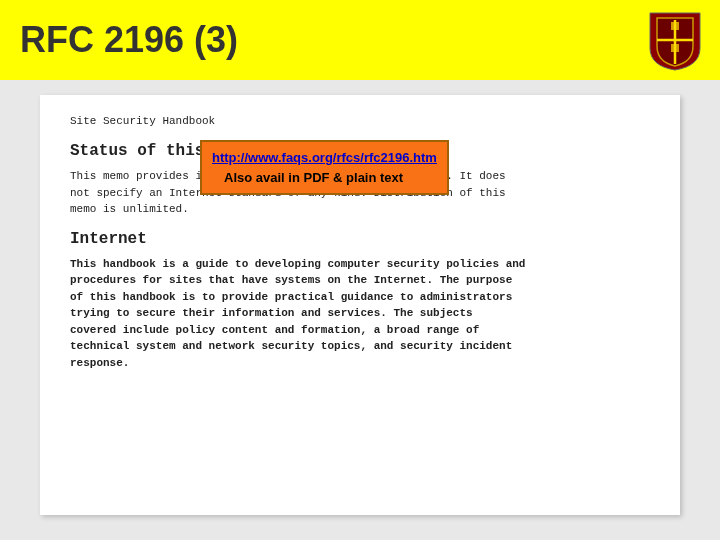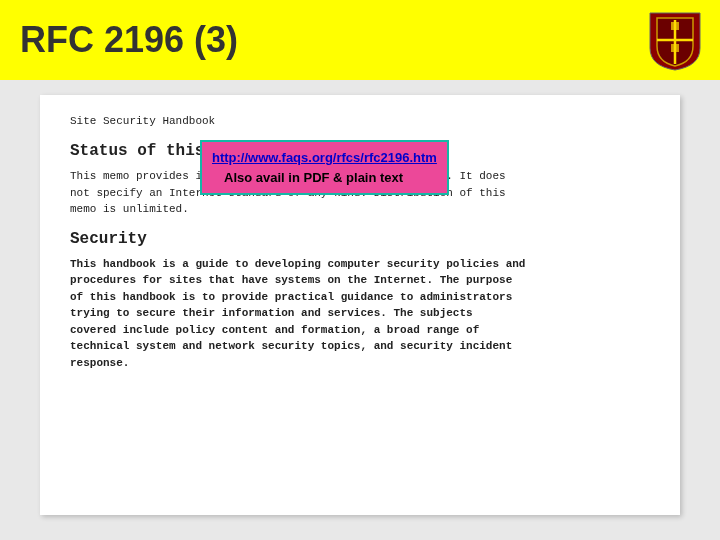--- a/index.html
+++ b/index.html
@@ -89,22 +89,22 @@
       margin-bottom: 12px;
       line-height: 1.5;
       font-size: 11px;
     }
 
     
     .link-popup {
       position: absolute;
       top: 60px;
       left: 200px;
-      background: #ec4899;
-      border: 2px solid #14b8a6;
+      background: #f97316;
+      border: 2px solid #a16207;
       padding: 6px 10px;
       font-family: Arial, sans-serif;
       font-size: 13px;
       font-weight: bold;
       color: #000080;
       z-index: 10;
       line-height: 1.5;
     }
 
     .link-popup .also-text {
@@ -153,21 +153,21 @@
       <div class="doc-title">
         <span>Site Security Handbook</span>
       </div>
 
       <div class="doc-section-header">Status of this Memo</div>
 
       <div class="doc-paragraph" style="white-space: pre-line;">This memo provides information for the Internet community.  It does
 not specify an Internet standard of any kind.  Distribution of this
 memo is unlimited.</div>
 
-      <div class="doc-section-header">Security</div>
+      <div class="doc-section-header">Internet</div>
 
       <div class="doc-paragraph" style="white-space: pre-line; font-weight: bold;">This handbook is a guide to developing computer security policies and
 procedures for sites that have systems on the Internet.  The purpose
 of this handbook is to provide practical guidance to administrators
 trying to secure their information and services.  The subjects
 covered include policy content and formation, a broad range of
 technical system and network security topics, and security incident
 response.</div>
 
     </div>

